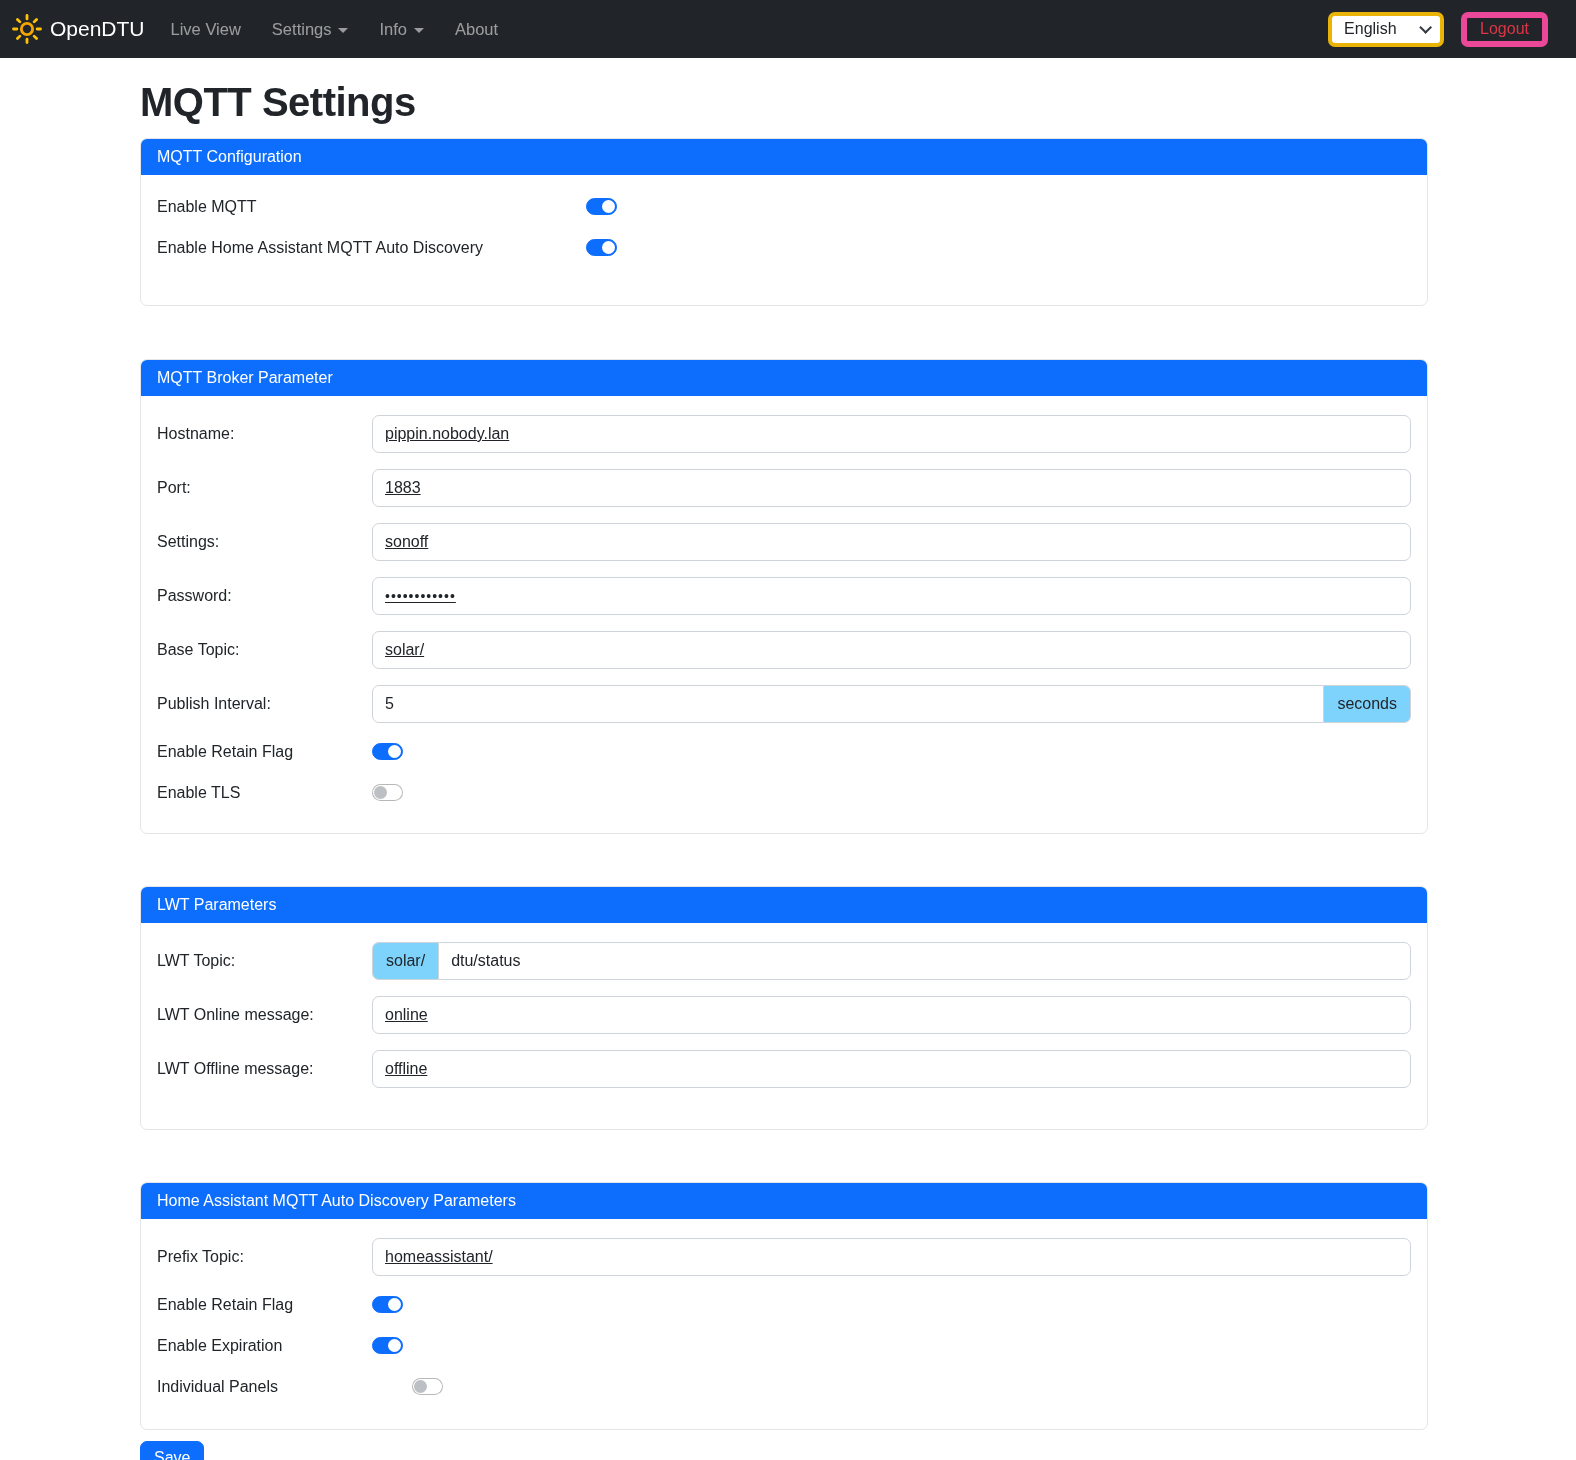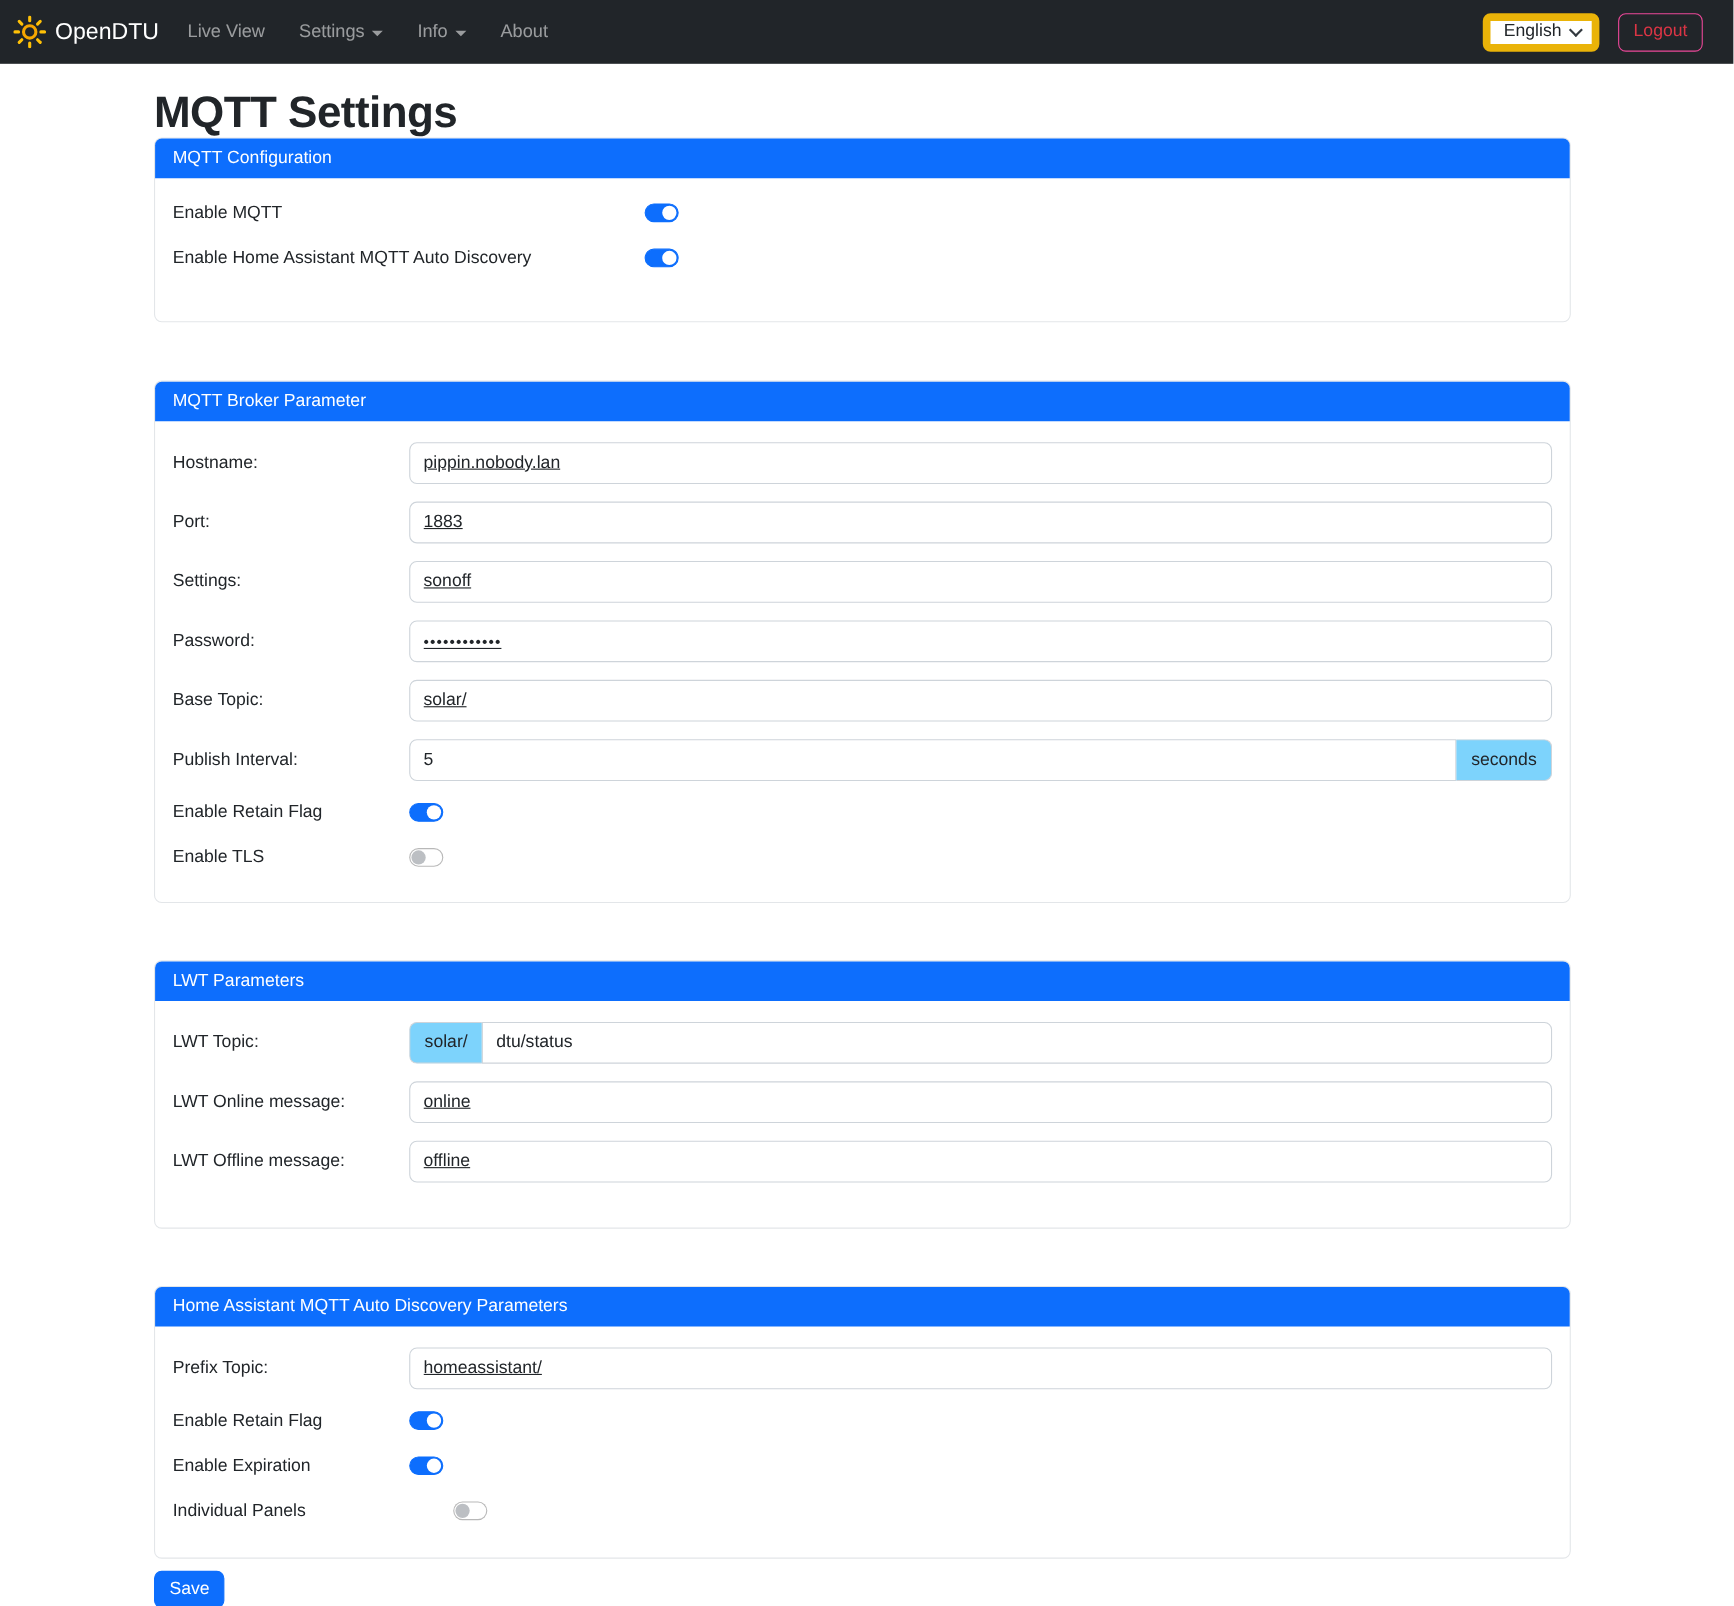--- a/index.html
+++ b/index.html
@@ -46,61 +46,62 @@
     width: 0; height: 0;
     border-left: 5px solid transparent;
     border-right: 5px solid transparent;
     border-top: 5px solid rgba(255,255,255,0.55);
     display: inline-block;
     margin-top: 2px;
   }
   .navbar-right { margin-left: auto; display: flex; align-items: center; gap: 17px; }
   .lang-select {
     background: #fff;
-    border: 7px solid #eab308;
+    border: 4px solid #eab308;
     border-radius: 7px;
     height: 35px;
-    width: 106px;
+    width: 116px;
     display: flex;
     align-items: center;
     justify-content: space-between;
     padding: 0 12px;
     font-size: 16px;
     color: #212529;
     cursor: pointer;
   }
   .select-chevron {
     width: 9px; height: 9px;
     border-right: 2px solid #343a40;
     border-bottom: 2px solid #343a40;
     transform: rotate(45deg) translateY(-3px);
     display: inline-block;
   }
   .logout-btn {
     background: transparent;
-    border: 1px solid #ec4899;
+    border: 6px solid #ec4899;
     color: #dc3545;
     border-radius: 7px;
     height: 35px;
     padding: 0 13px;
     font-size: 16px;
     font-family: inherit;
     cursor: pointer;
   }
 
   
   .container {
     width: 1288px;
     margin-left: 140px;
     padding-top: 22px;
   }
   .page-title {
     font-size: 40px;
     font-weight: 600;
     letter-spacing: -0.5px;
+    margin-bottom: 13px;
     color: #212529;
   }
   .card {
     border: 1px solid #e3e6e9;
     border-radius: 7px;
     margin-bottom: 52px;
     background: #fff;
   }
   .card-header {
     background: #0d6efd;

